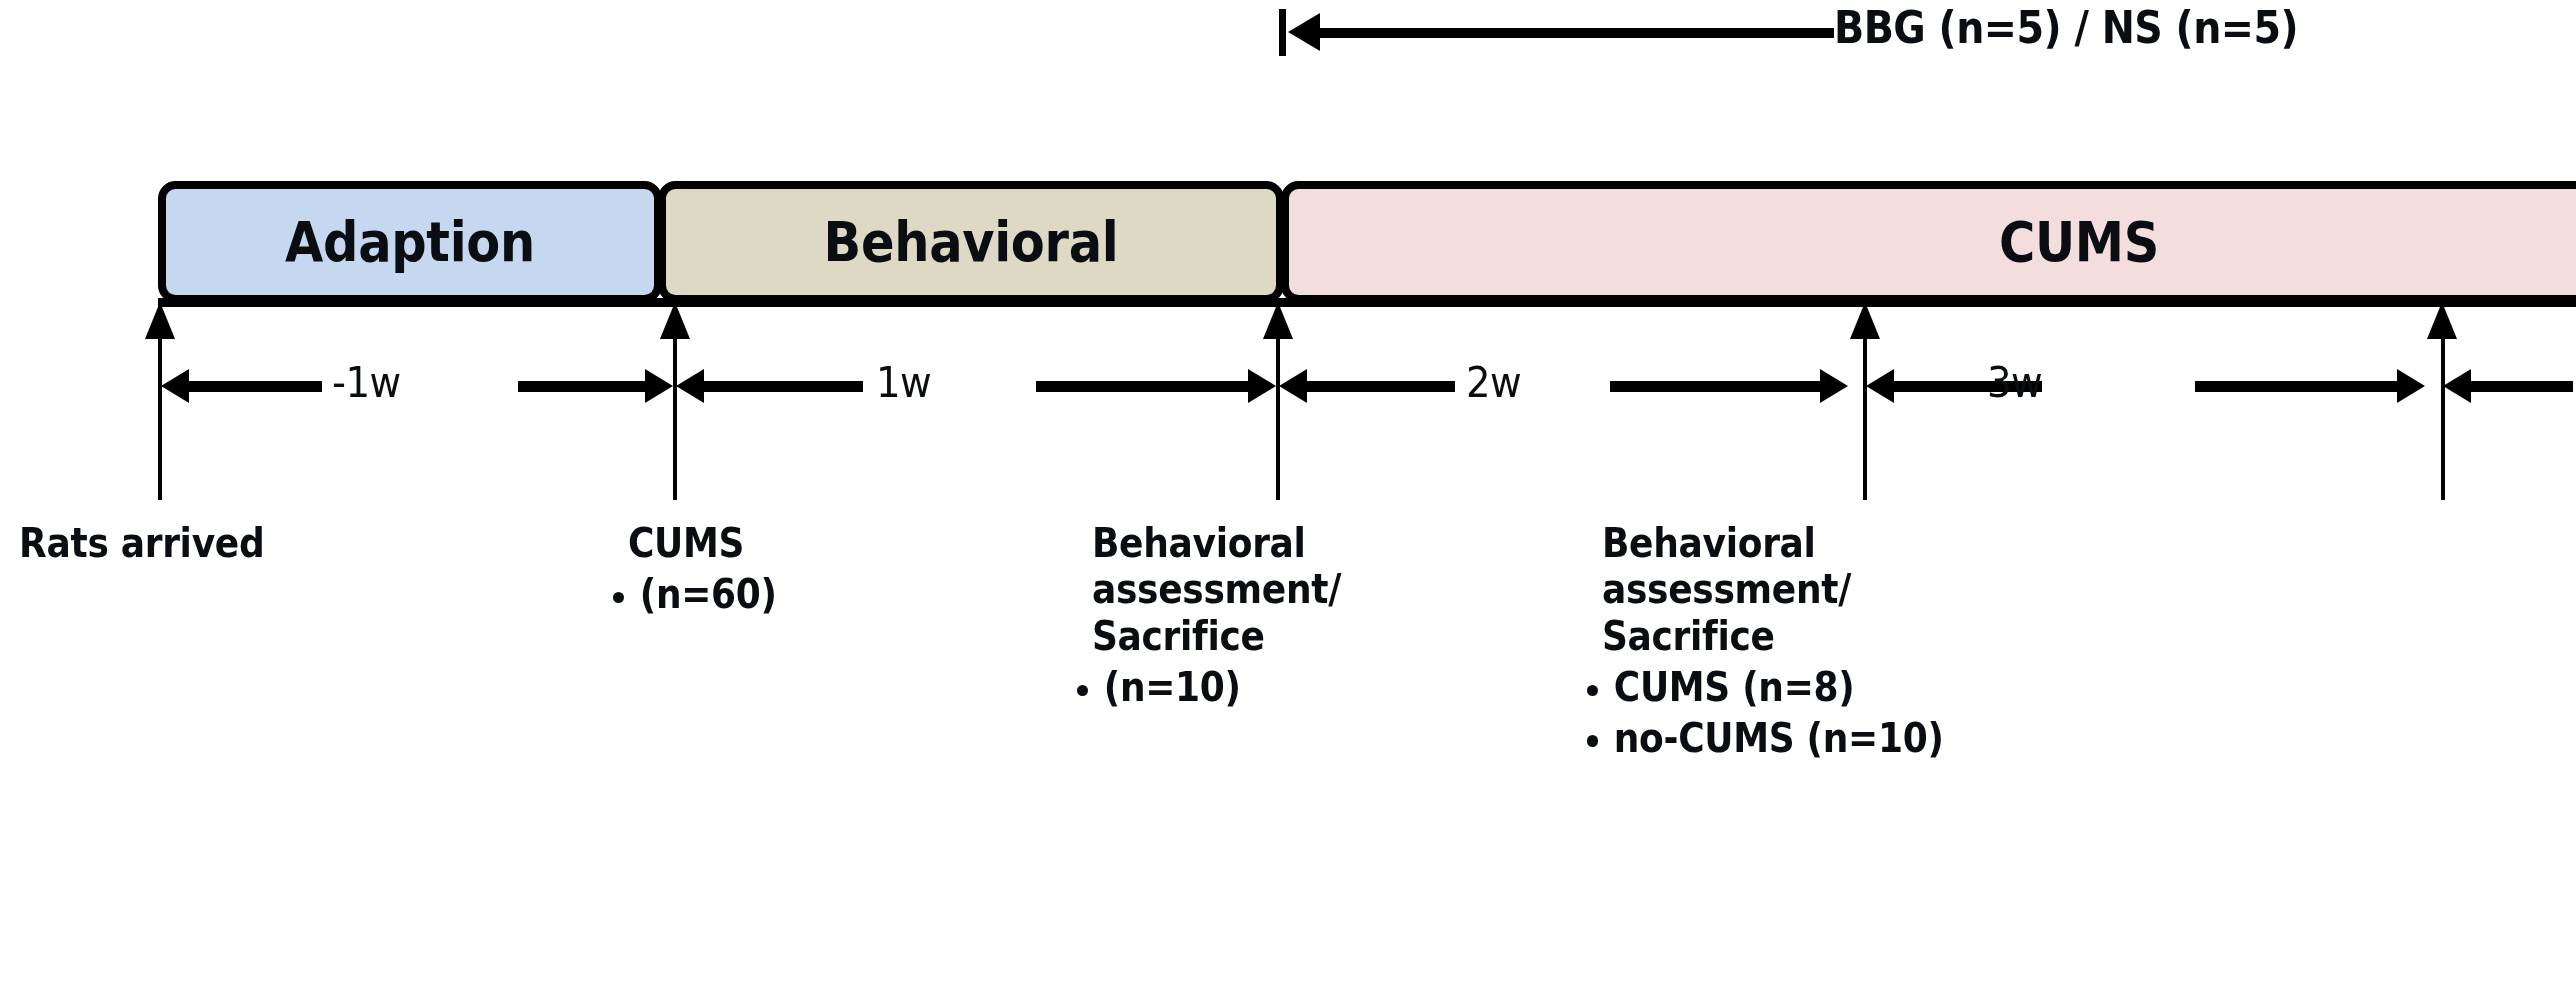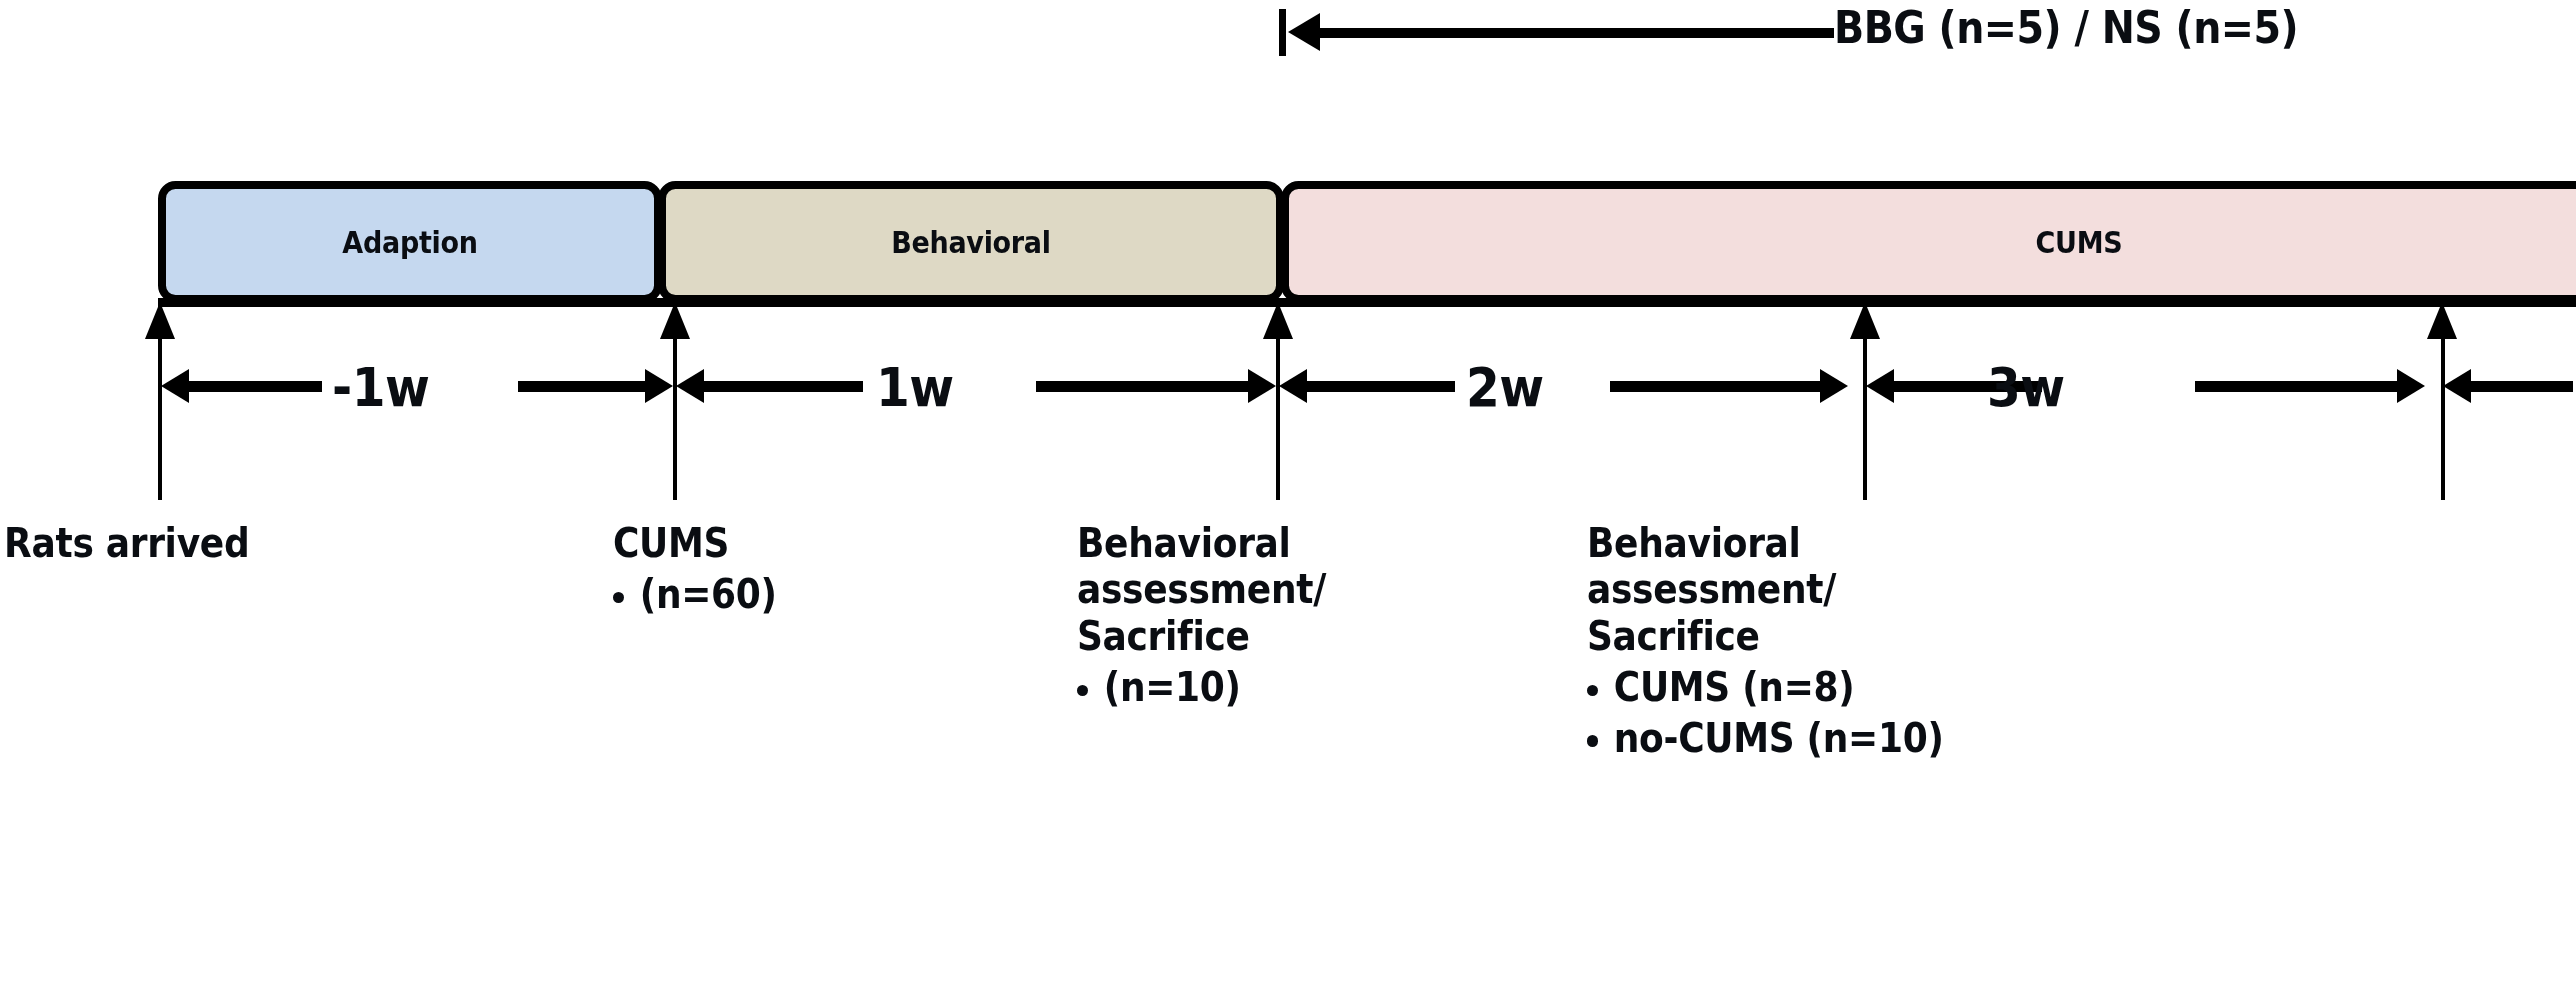--- a/index.html
+++ b/index.html
@@ -30,21 +30,21 @@
   .phase{
     position:absolute;
     top:181px;
     height:122px;
     border:8.2px solid #000;
     border-radius:17.5px;
     box-sizing:border-box;
     display:flex;
     align-items:center;
     justify-content:center;
-    font-size:30px;
+    font-size:55px;
     font-weight:700;
     color:#0a0d12;
     letter-spacing:-0.3px;
   }
 
   
   .axis-line{position:absolute;background:#000;height:8.8px;}
 
   
   .tick{position:absolute;background:#000;width:3.6px;}
@@ -63,38 +63,38 @@
     border-bottom:17.5px solid transparent;
     border-right:28px solid #000;
   }
   .wk-head.right{
     border-top:17.5px solid transparent;
     border-bottom:17.5px solid transparent;
     border-left:28px solid #000;
   }
   .wk-label{
     position:absolute;
-    font-size:54px;
-    font-weight:700;
+    font-size:43px;
+    font-weight:400;
     color:#0a0d12;
     white-space:nowrap;
     line-height:1;
     letter-spacing:-0.5px;
   }
 
   
   .event{
     position:absolute;
     font-size:40px;
     font-weight:700;
     color:#0a0d12;
     line-height:1.16;
     letter-spacing:-0.3px;
   }
-  .event .ln{display:block;white-space:nowrap;}
+  .event .ln{display:block;white-space:nowrap;margin-left:15px;}
   .event .bullets{display:block;margin-top:5px;}
   .event .bullet{
     display:flex;
     align-items:flex-start;
     white-space:nowrap;
     margin-top:4.1px;
   }
   .event .bullet .dot{
     display:inline-block;
     width:11.3px;height:11.3px;

